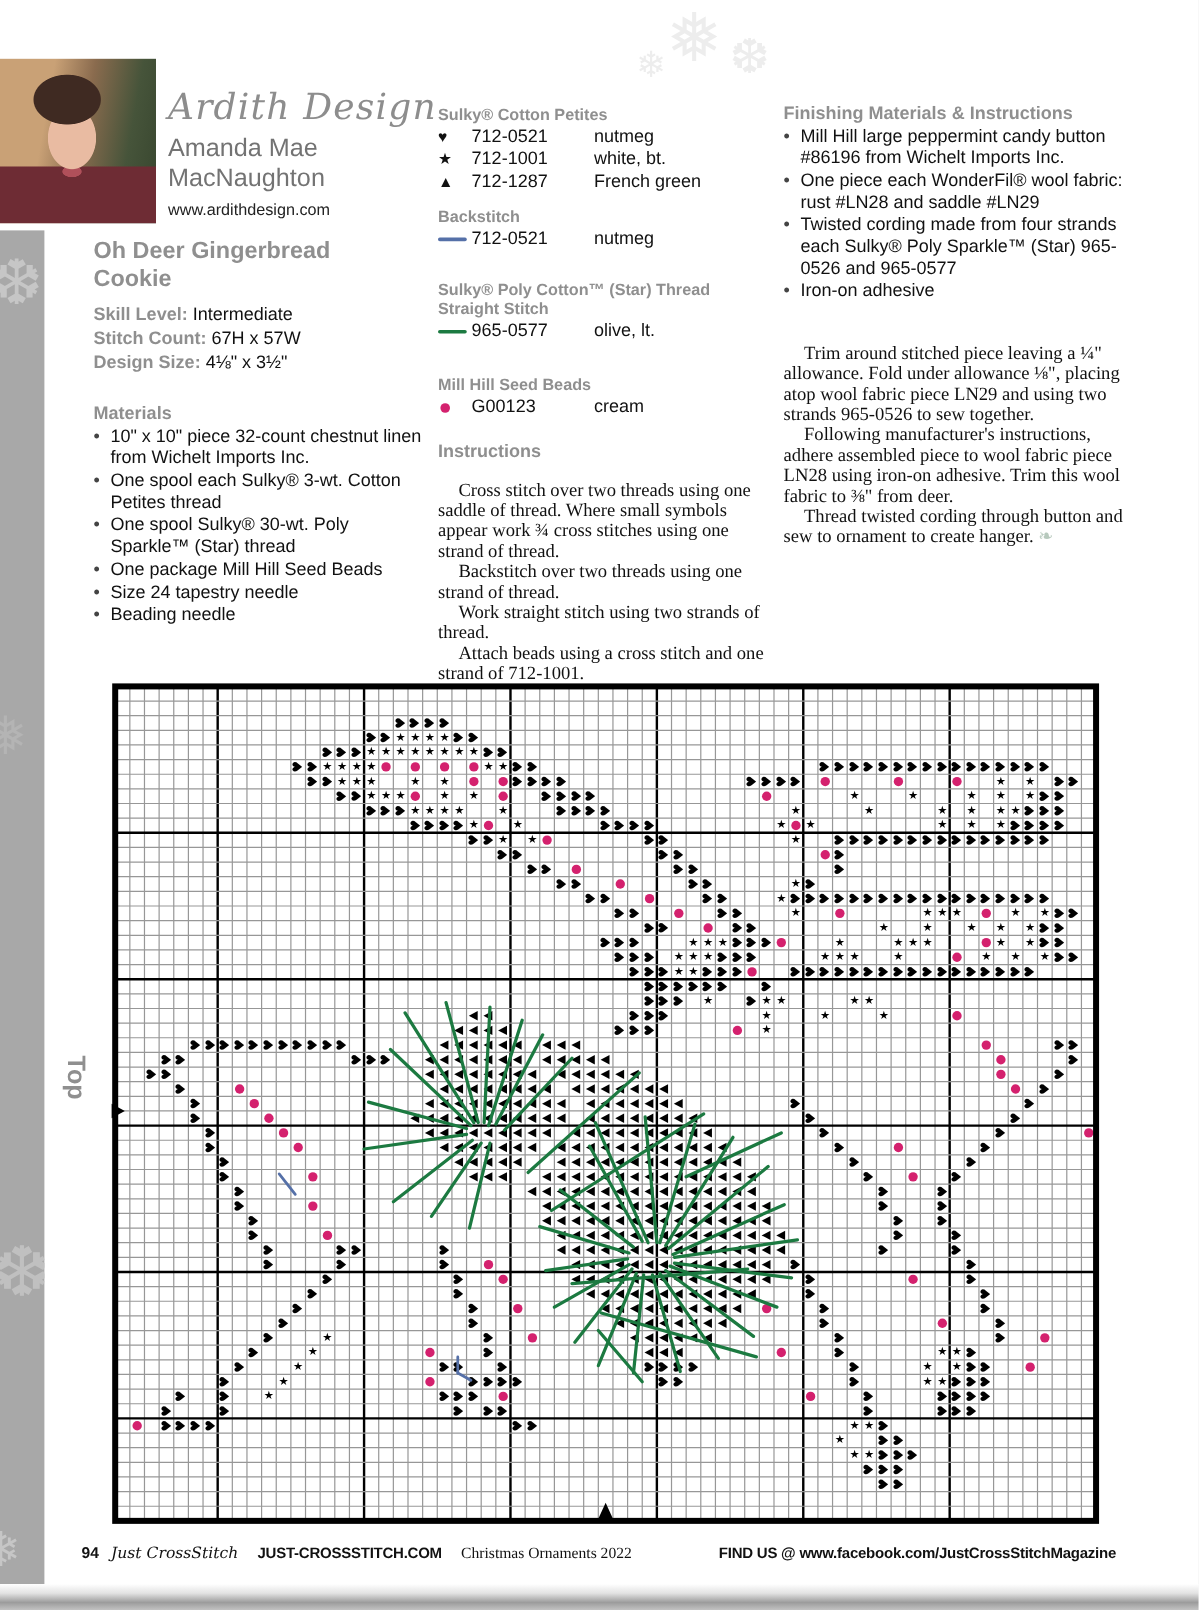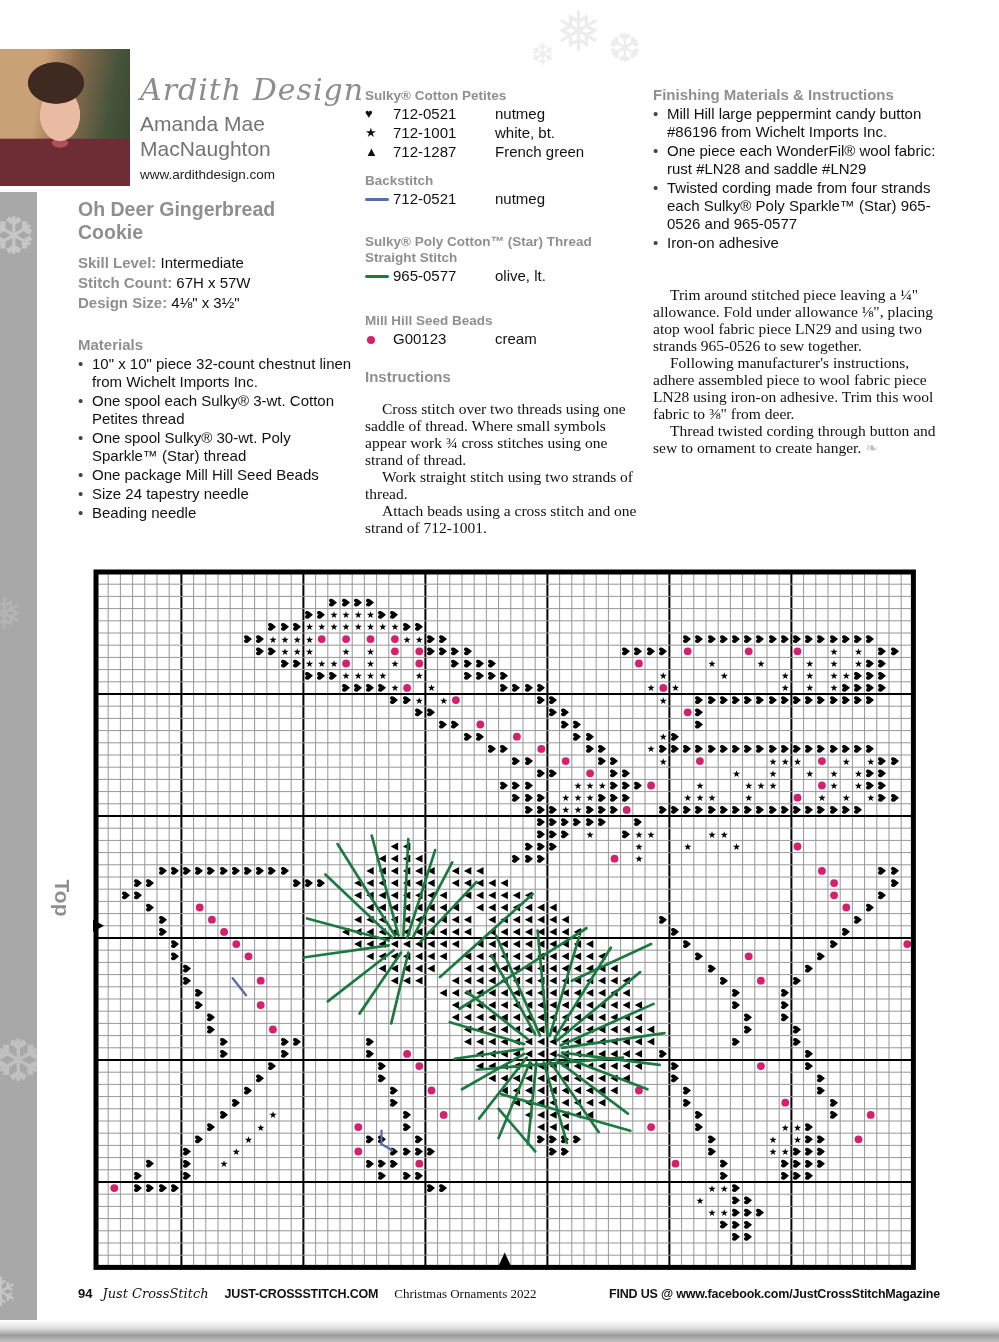--- a/index.html
+++ b/index.html
@@ -39,21 +39,21 @@
   .leg-code{width:102px;flex:none;}
   .dash{display:inline-block;width:24px;height:3px;border-radius:2px;vertical-align:middle;}
   .bead-dot{display:inline-block;width:8px;height:8px;border-radius:50%;vertical-align:middle;margin-left:2px;}
   .serif{font-family:Liberation Serif, serif;font-size:15.5px;line-height:17px;margin-top:15px;}
   .serif p{margin:0;text-indent:17px;}
   .end-orn{color:#b7c9bd;font-size:15px;}
   .chart-title{position:absolute;left:0;width:999px;top:543px;text-align:center;font-size:20px;}
   .chart-wrap{position:absolute;left:92px;top:568px;}
   .top-label{position:absolute;left:44px;top:886px;font-size:21px;font-weight:700;color:#8f8f8f;
              transform:rotate(90deg);transform-origin:center;}
-  .footer{position:absolute;left:78px;top:1286px;width:862px;font-size:13px;display:flex;align-items:baseline;}
+  .footer{position:absolute;left:68px;top:1286px;width:862px;font-size:13px;display:flex;align-items:baseline;}
   .footer .pg{font-weight:700;margin-right:10px;}
   .footer .mag{font-family:"DejaVu Serif",serif;font-style:italic;margin-right:16px;}
   .footer .fsite{font-weight:700;letter-spacing:-0.2px;margin-right:16px;font-size:12.5px;}
   .footer .issue{font-family:"Liberation Serif",serif;margin-right:16px;}
   .footer .findus{font-weight:700;font-size:12.5px;letter-spacing:-0.2px;margin-left:auto;text-align:center;}
   .btm-shadow{position:absolute;left:0;bottom:0;width:999px;height:22px;
       background:linear-gradient(180deg,#fff 0%,#e2e2e2 35%,#9c9c9c 70%,#c4c4c4 100%);}
 </style>
 </head>
 <body>
@@ -156,20 +156,21 @@
     <div style="height:16px;"></div>
     <div class="leg-h gray-h">Mill Hill Seed Beads</div>
     <div class="leg-row">
       <span class="leg-sym"><span class="bead-dot" style="background:#d4216e;"></span></span>
       <span class="leg-code">G00123</span>
       <span>cream</span>
     </div>
     <div class="sec-h gray-h" style="margin-top:20px;">Instructions</div>
     <div class="serif">
       <p>Cross stitch over two threads using one saddle of thread. Where small symbols appear work ¾ cross stitches using one strand of thread.</p>
+      <p>Backstitch over two threads using one strand of thread.</p>
       <p>Work straight stitch using two strands of thread.</p>
       <p>Attach beads using a cross stitch and one strand of 712-1001.</p>
     </div>
   </div>
 
   <div class="col col3">
     <div class="sec-h gray-h" style="margin-top:0;">Finishing Materials &amp; Instructions</div>
     <ul class="blist">
       <li>
           <span class="dot">•</span>

